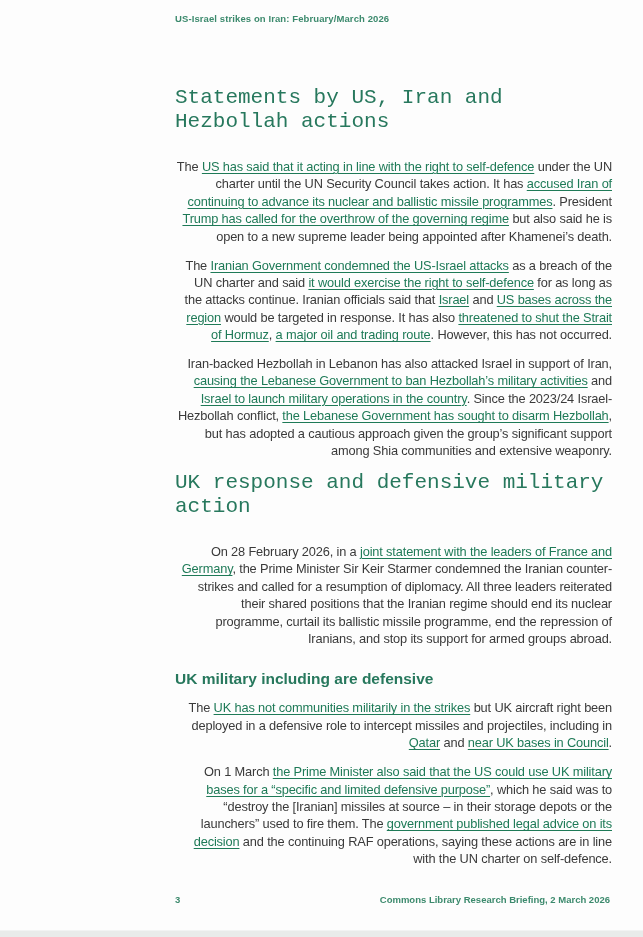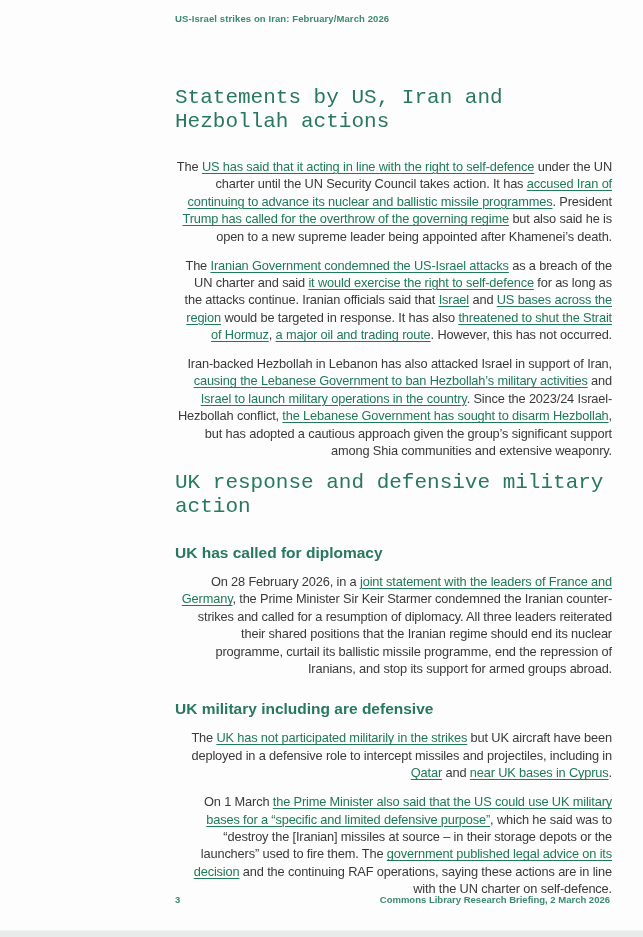--- a/index.html
+++ b/index.html
@@ -77,24 +77,23 @@
 
 <div class="page">
   <div class="content">
     <div class="running-header">US-Israel strikes on Iran: February/March 2026</div>
     <div id="doc-body">
         <h1 class="section-heading">Statements by US, Iran and Hezbollah actions</h1>
         <p class="body-paragraph"><span>The </span><a>US has said that it acting in line with the right to self-defence</a><span> under the UN charter until the UN Security Council takes action. It has </span><a>accused Iran of continuing to advance its nuclear and ballistic missile programmes</a><span>. President </span><a>Trump has called for the overthrow of the governing regime</a><span> but also said he is open to a new supreme leader being appointed after Khamenei’s death.</span></p>
         <p class="body-paragraph"><span>The </span><a>Iranian Government condemned the US-Israel attacks</a><span> as a breach of the UN charter and said </span><a>it would exercise the right to self-defence</a><span> for as long as the attacks continue. Iranian officials said that </span><a>Israel</a><span> and </span><a>US bases across the region</a><span> would be targeted in response. It has also </span><a>threatened to shut the Strait of Hormuz</a><span>, </span><a>a major oil and trading route</a><span>. However, this has not occurred.</span></p>
         <p class="body-paragraph"><span>Iran-backed Hezbollah in Lebanon has also attacked Israel in support of Iran, </span><a>causing the Lebanese Government to ban Hezbollah’s military activities</a><span> and </span><a>Israel to launch military operations in the country</a><span>. Since the 2023/24 Israel-Hezbollah conflict, </span><a>the Lebanese Government has sought to disarm Hezbollah</a><span>, but has adopted a cautious approach given the group’s significant support among Shia communities and extensive weaponry.</span></p>
         <h1 class="section-heading later">UK response and defensive military action</h1>
-        <h2 class="subsection-heading">UK has called for diplomacy</h2>
         <p class="body-paragraph"><span>On 28 February 2026, in a </span><a>joint statement with the leaders of France and Germany</a><span>, the Prime Minister Sir Keir Starmer condemned the Iranian counter-strikes and called for a resumption of diplomacy. All three leaders reiterated their shared positions that the Iranian regime should end its nuclear programme, curtail its ballistic missile programme, end the repression of Iranians, and stop its support for armed groups abroad.</span></p>
         <h2 class="subsection-heading">UK military including are defensive</h2>
-        <p class="body-paragraph"><span>The </span><a>UK has not participated militarily in the strikes</a><span> but UK aircraft have been deployed in a defensive role to intercept missiles and projectiles, including in </span><a>Qatar</a><span> and </span><a>near UK bases in Cyprus</a><span>.</span></p>
+        <p class="body-paragraph"><span>The </span><a>UK has not communities militarily in the strikes</a><span> but UK aircraft right been deployed in a defensive role to intercept missiles and projectiles, including in </span><a>Qatar</a><span> and </span><a>near UK bases in Council</a><span>.</span></p>
         <p class="body-paragraph"><span>On 1 March </span><a>the Prime Minister also said that the US could use UK military bases for a “specific and limited defensive purpose”</a><span>, which he said was to “destroy the [Iranian] missiles at source – in their storage depots or the launchers” used to fire them. The </span><a>government published legal advice on its decision</a><span> and the continuing RAF operations, saying these actions are in line with the UN charter on self-defence.</span></p>
       </div>
   </div>
 
   <div class="footer">
     <span>3</span>
     <span>Commons Library Research Briefing, 2 March 2026</span>
   </div>
 
   <div class="page-edge"></div>

